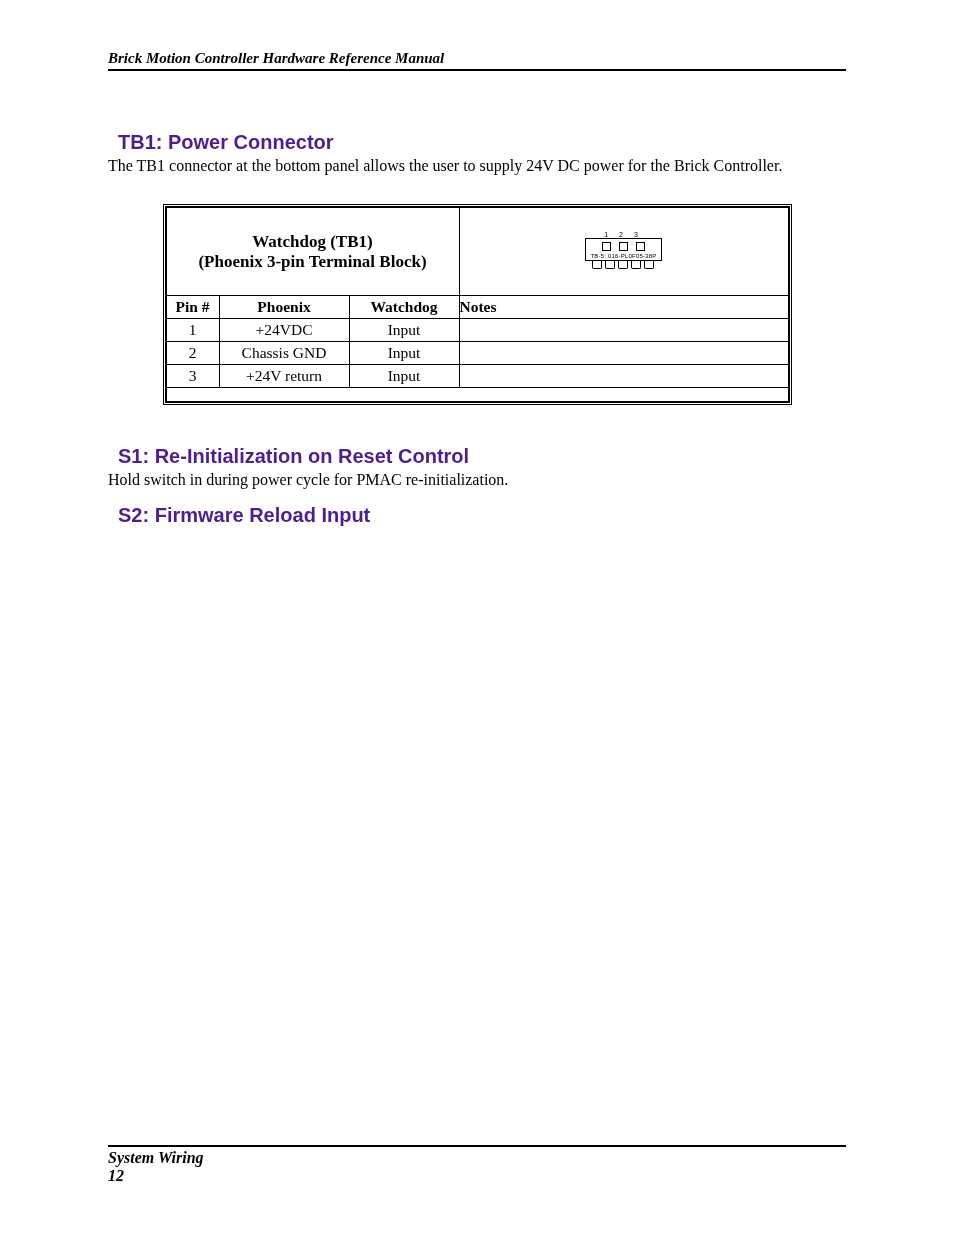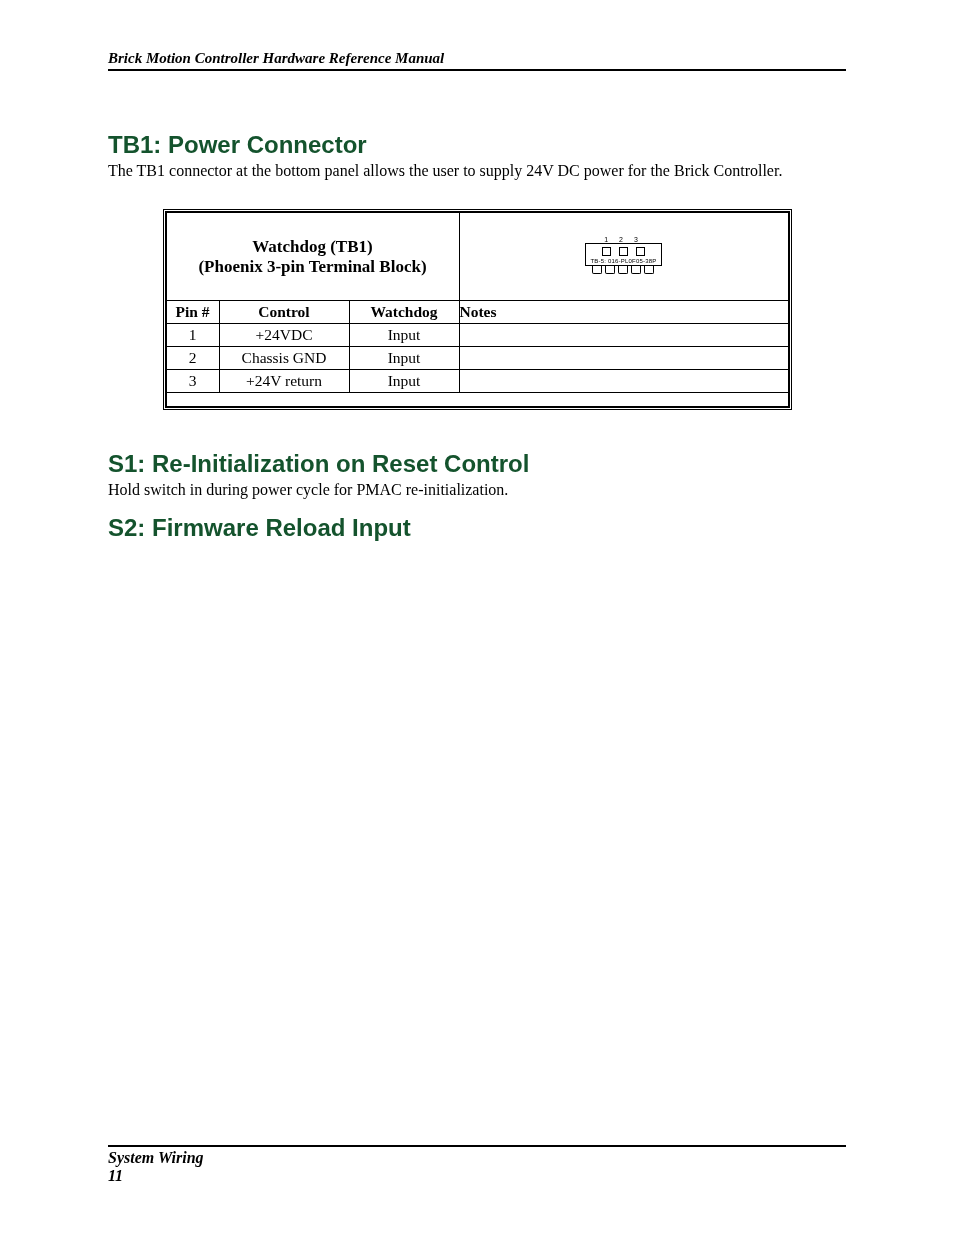--- a/index.html
+++ b/index.html
@@ -19,23 +19,23 @@
     font-weight: bold;
     font-style: italic;
     font-size: 15px;
     border-bottom: 2px solid #000;
     padding-bottom: 2px;
     margin-bottom: 60px;
   }
   .section-heading {
     font-family: Arial, Helvetica, sans-serif;
     font-weight: bold;
-    font-size: 24px;
-    color: #14532d;
-    margin: 0 0 2px 0;
+    font-size: 20px;
+    color: #4c1d95;
+    margin: 0 0 2px 10px;
   }
   .body-text {
     font-size: 16px;
     margin: 0 0 28px 0;
     line-height: 1.25;
   }
   .tight { margin-bottom: 14px; }
 
   
   .tbl-wrap {
@@ -140,21 +140,21 @@
               <div class="tooth"></div>
               <div class="tooth"></div>
               <div class="tooth"></div>
               <div class="tooth"></div>
             </div>
           </div>
         </td>
       </tr>
       <tr class="hdr">
         <td class="col-pin">Pin #</td>
-        <td class="col-sym">Control</td>
+        <td class="col-sym">Phoenix</td>
         <td class="col-func">Watchdog</td>
         <td class="col-notes">Notes</td>
       </tr>
       <tr>
         <td class="col-pin">1</td>
         <td class="col-sym">+24VDC</td>
         <td class="col-func">Input</td>
         <td class="col-notes"></td>
       </tr>
       <tr>
@@ -178,14 +178,14 @@
 
   <h2 class="section-heading">S1:  Re-Initialization on Reset Control</h2>
   <p class="body-text tight">Hold switch in during power cycle for PMAC re-initialization.</p>
 
   <h2 class="section-heading">S2:  Firmware Reload Input</h2>
 
 </div>
 
 <div class="footer">
   <span>System Wiring</span>
-  <span>11</span>
+  <span>12</span>
 </div>
 
 </body></html>

